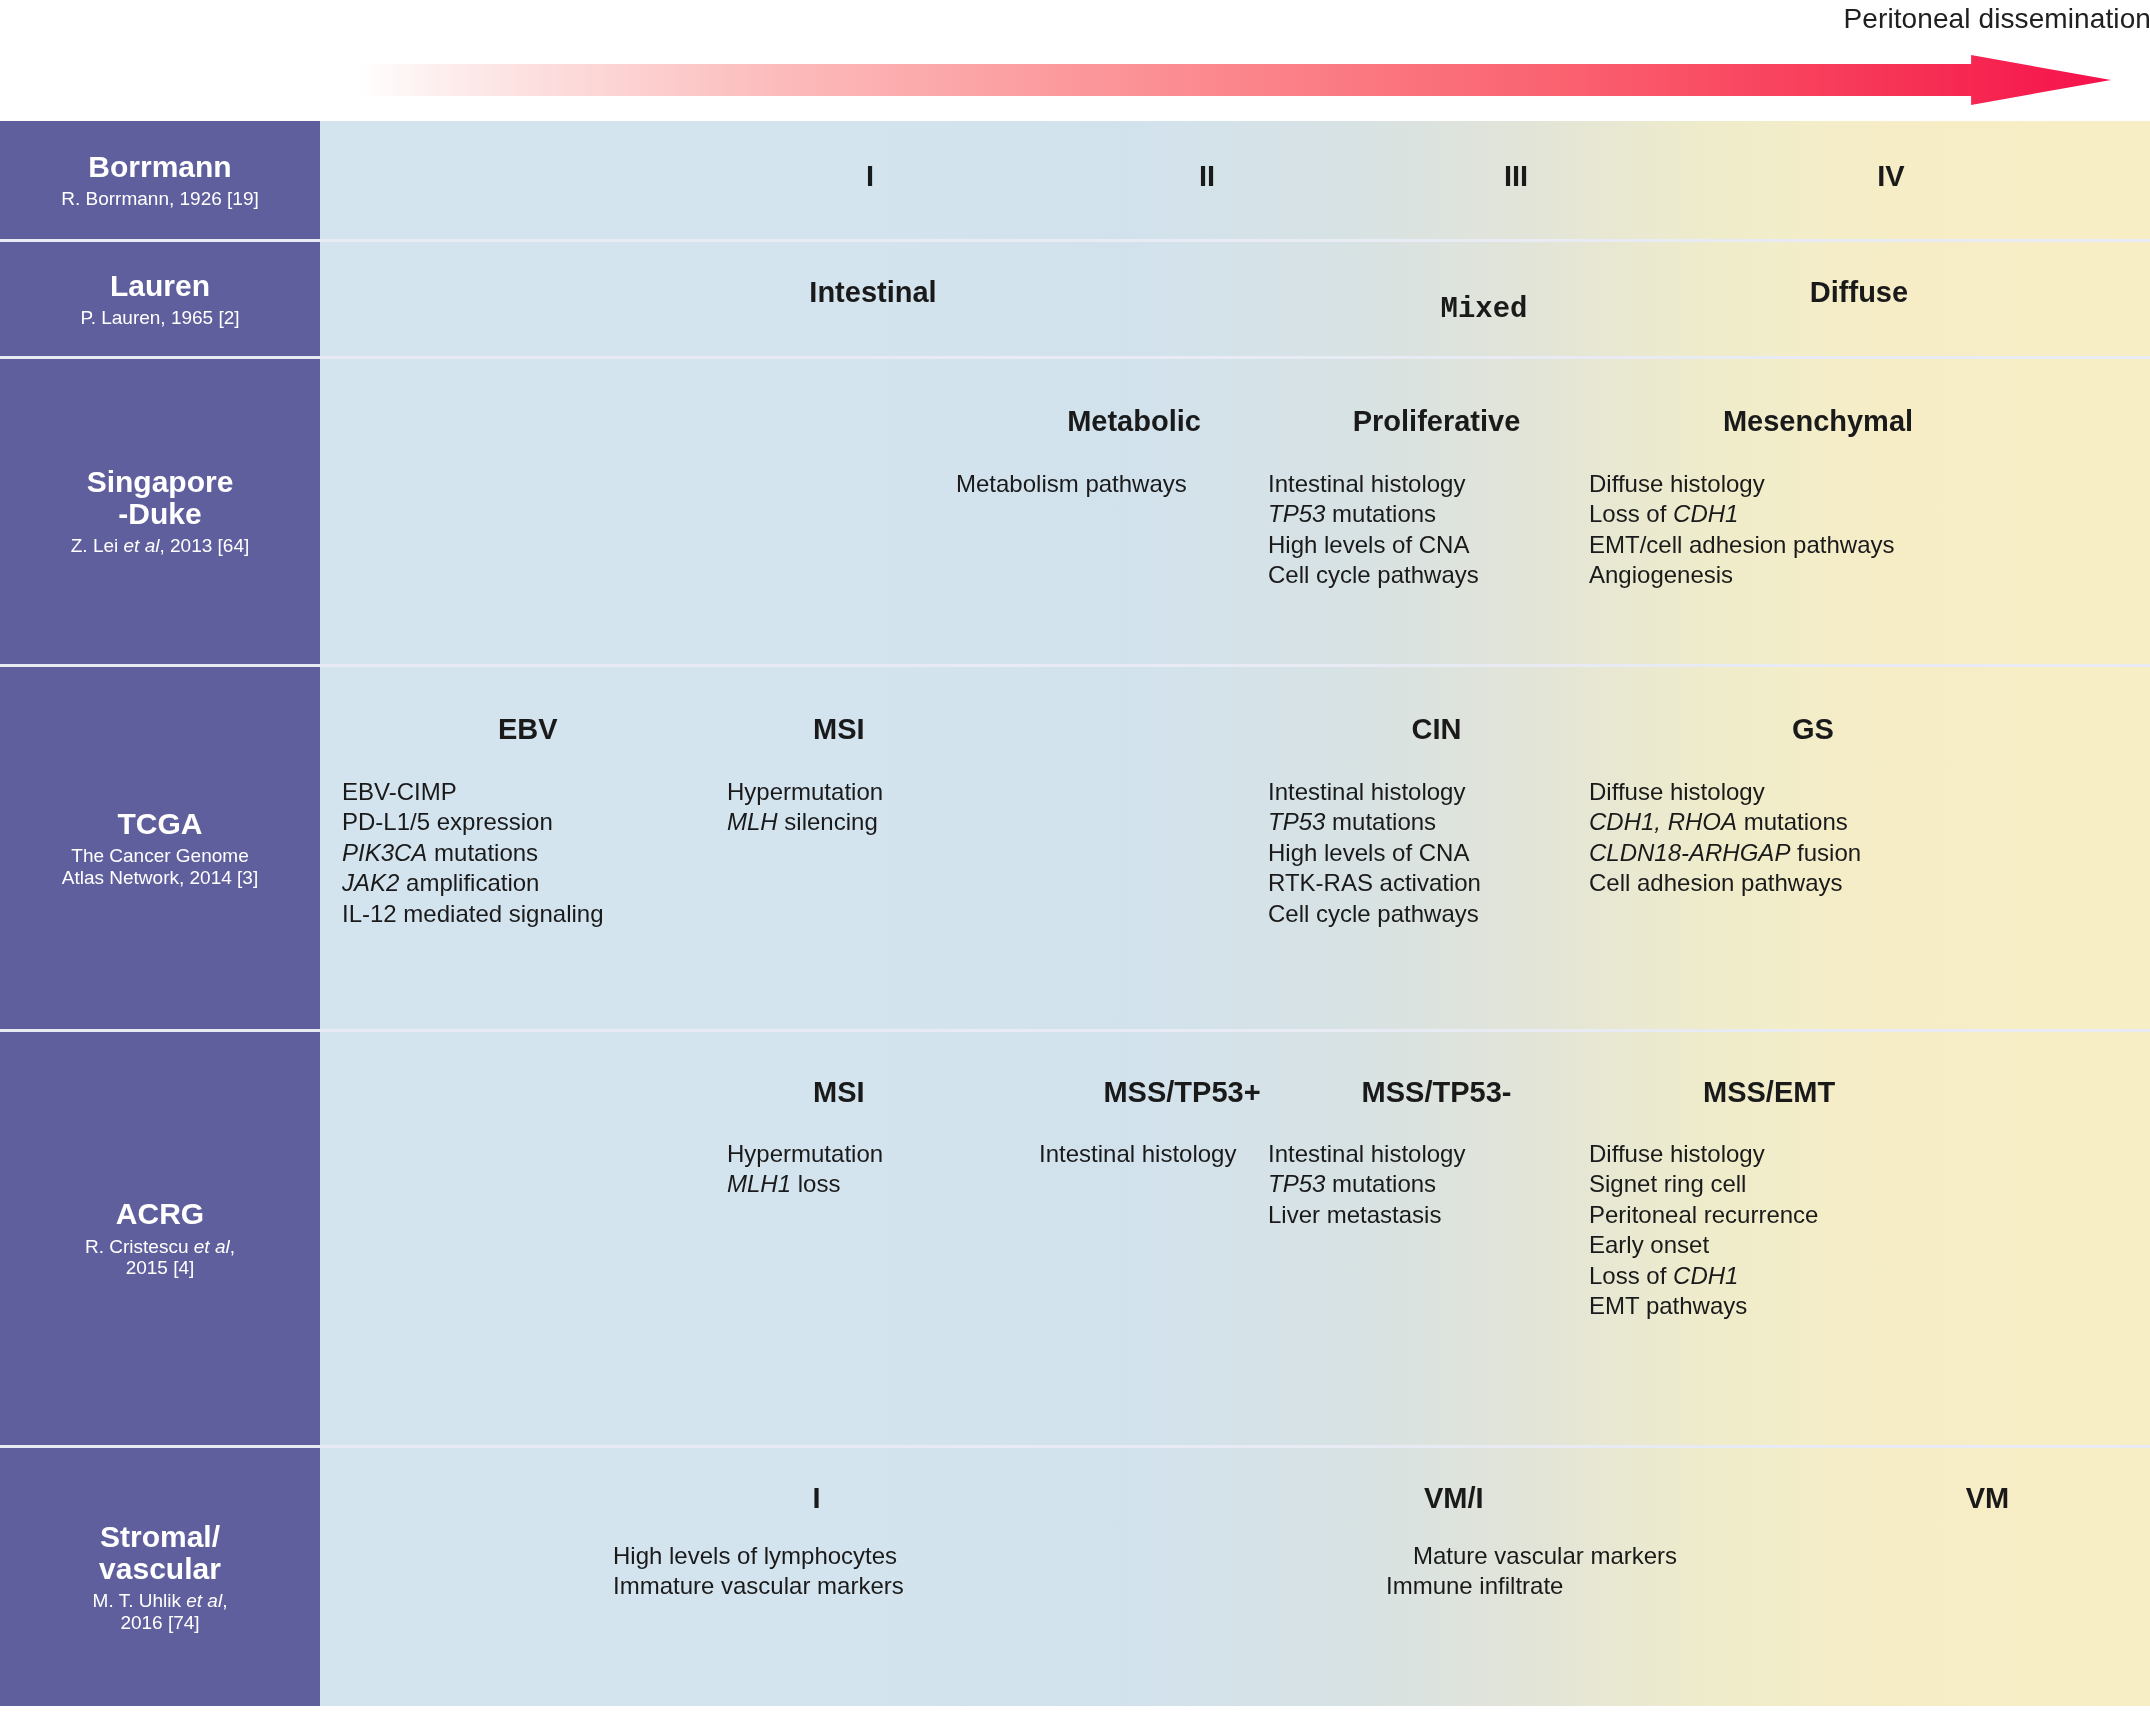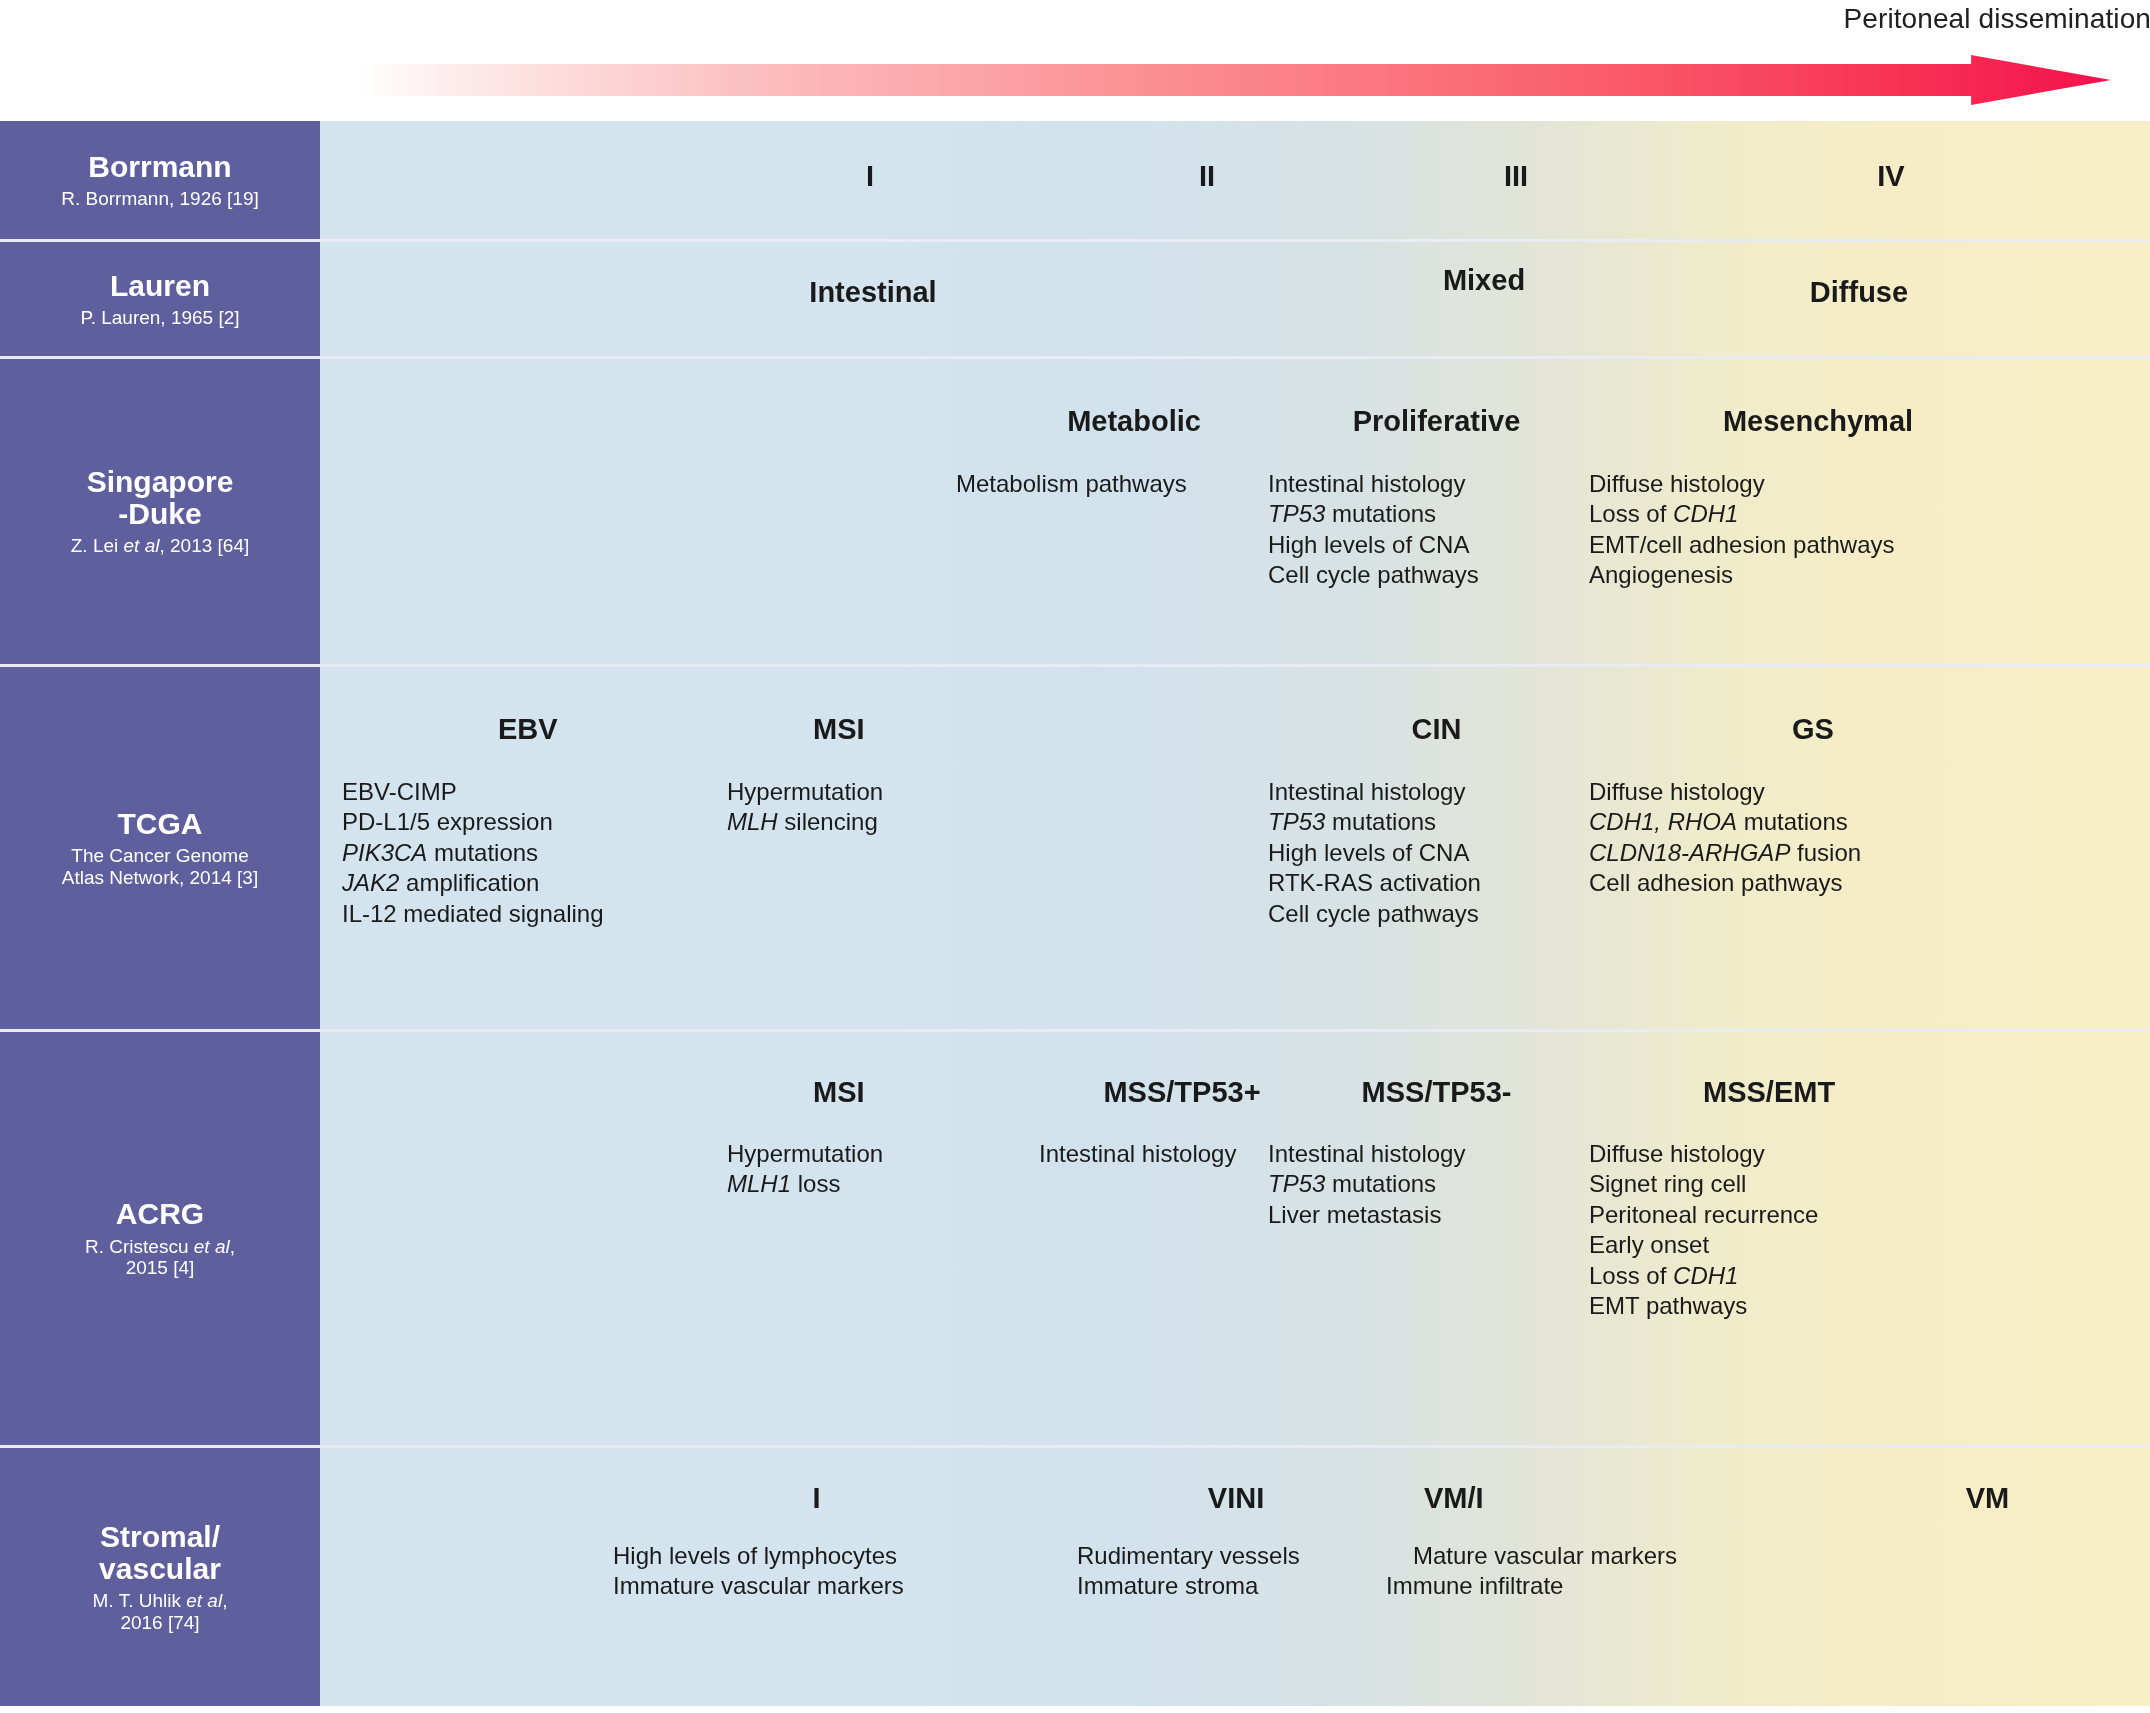--- a/index.html
+++ b/index.html
@@ -103,21 +103,21 @@
 
   <div class="row r-lauren">
     <div class="rowhead">
       <div class="rh-title">Lauren</div>
       <div class="rh-sub">P. Lauren, 1965 [2]</div>
     </div>
     <div class="rowbody">
       <div class="cell ctr" style="left:432px;top:36px;width:242px;">
         <div class="hd">Intestinal</div>
       </div>
-      <div class="cell ctr" style="left:1043px;top:24px;width:242px;">
+      <div class="cell ctr" style="left:1043px;top:53px;width:242px;font-family:Liberation Mono, monospace;">
         <div class="hd">Mixed</div>
       </div>
       <div class="cell ctr" style="left:1418px;top:36px;width:242px;">
         <div class="hd">Diffuse</div>
       </div>
     </div>
   </div>
 
   <div class="row r-sgduke">
     <div class="rowhead">
@@ -238,25 +238,20 @@
       <div class="rh-sub" style="margin-top:0;">2016 [74]</div>
     </div>
     <div class="rowbody">
 
       <div class="cell" style="left:293px;top:36px;width:407px;">
         <div class="hd ctr">I</div>
         <div class="li" style="margin-top:28px;">High levels of lymphocytes</div>
         <div class="li">Immature vascular  markers</div>
       </div>
 
-      <div class="cell" style="left:757px;top:36px;width:318px;">
-        <div class="hd ctr">VINI</div>
-        <div class="li" style="margin-top:28px;">Rudimentary vessels</div>
-        <div class="li">Immature stroma</div>
-      </div>
 
       <div class="cell" style="left:1043px;top:36px;width:407px;margin-left:23px;">
         <div class="hd" style="margin-left:38px;">VM/I</div>
         <div class="li" style="margin-top:28px;margin-left:27px;">Mature vascular markers</div>
         <div class="li">Immune infiltrate</div>
       </div>
 
       <div class="cell" style="left:1604px;top:36px;width:127px;">
         <div class="hd ctr">VM</div>
       </div>

